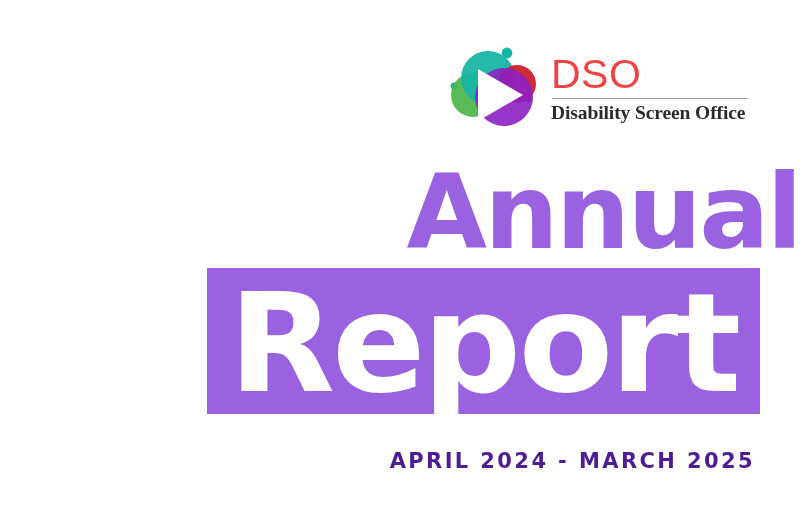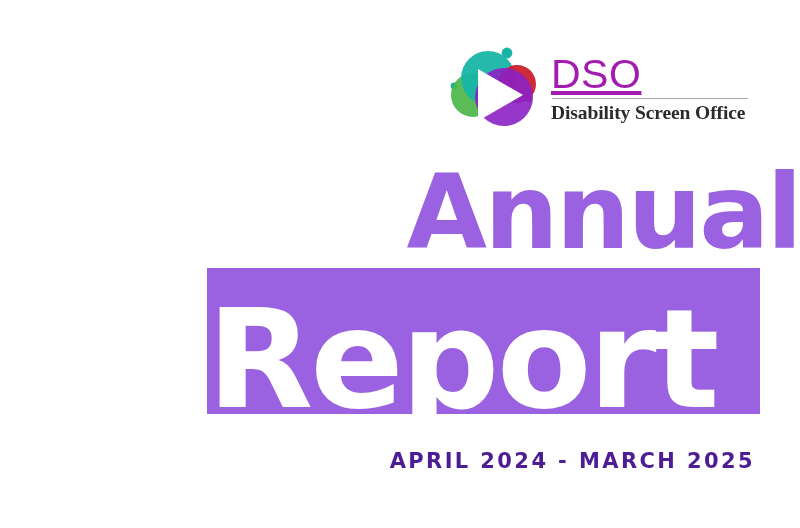--- a/index.html
+++ b/index.html
@@ -41,24 +41,23 @@
   .logo-mark svg { display: block; }
 
   .logo-words {
     margin-left: 6px;
     padding-top: 2px;
   }
   .logo-acronym {
     font-family: "Liberation Sans", sans-serif;
     font-size: 41px;
     font-weight: 400;
-    color: #a21caf;
+    color: #ef4444;
     letter-spacing: 0.5px;
     line-height: 0.98;
-    text-decoration: underline;
   }
   .logo-rule {
     height: 1px;
     background: #a9a4ad;
     margin: 4px 0 4px 1px;
     width: 196px;
   }
   .logo-tagline {
     font-family: Liberation Serif, serif;
     font-size: 19.5px;
@@ -106,23 +105,23 @@
     left: 207px;
     top: 0;
     width: 553px;
     height: 146px;
     font-family: "DejaVu Sans", sans-serif;
     font-weight: 700;
     font-size: 138px;
     line-height: 152px;
     color: #ffffff;
     letter-spacing: -3px;
+    text-align: center;
     white-space: nowrap;
     overflow: visible;
-    margin-top: 16px;
   }
 
   
   .date-range {
     position: absolute;
     left: 0;
     top: 449px;
     width: 800px;
     text-align: right;
     padding-right: 45px;

